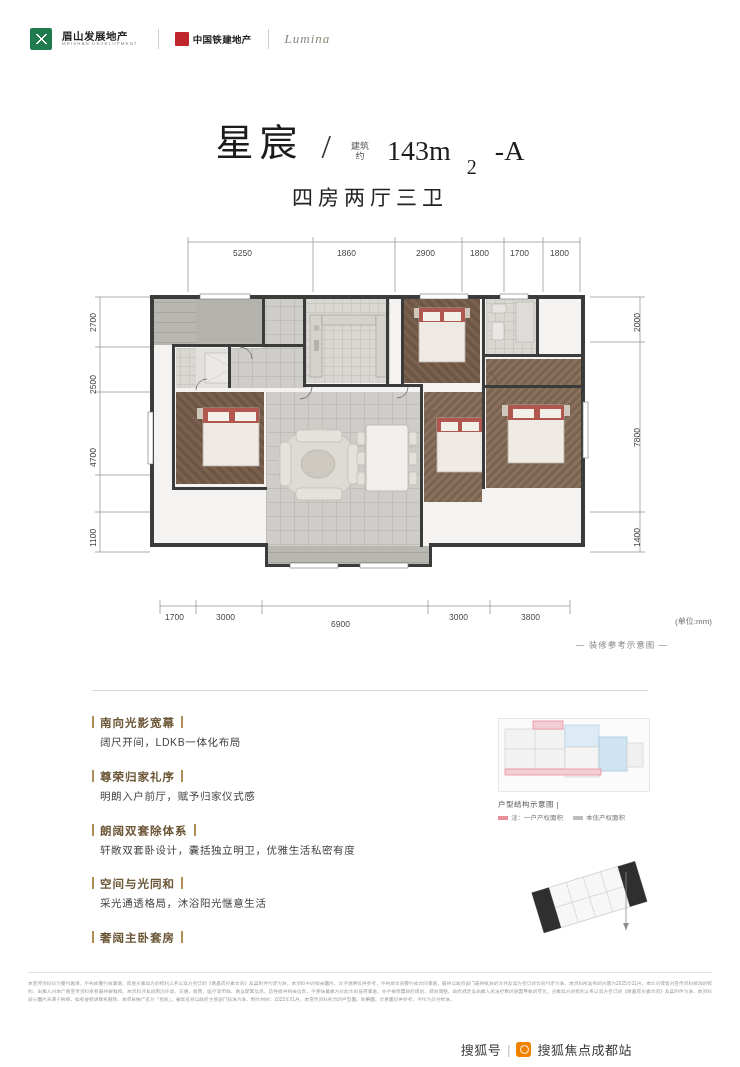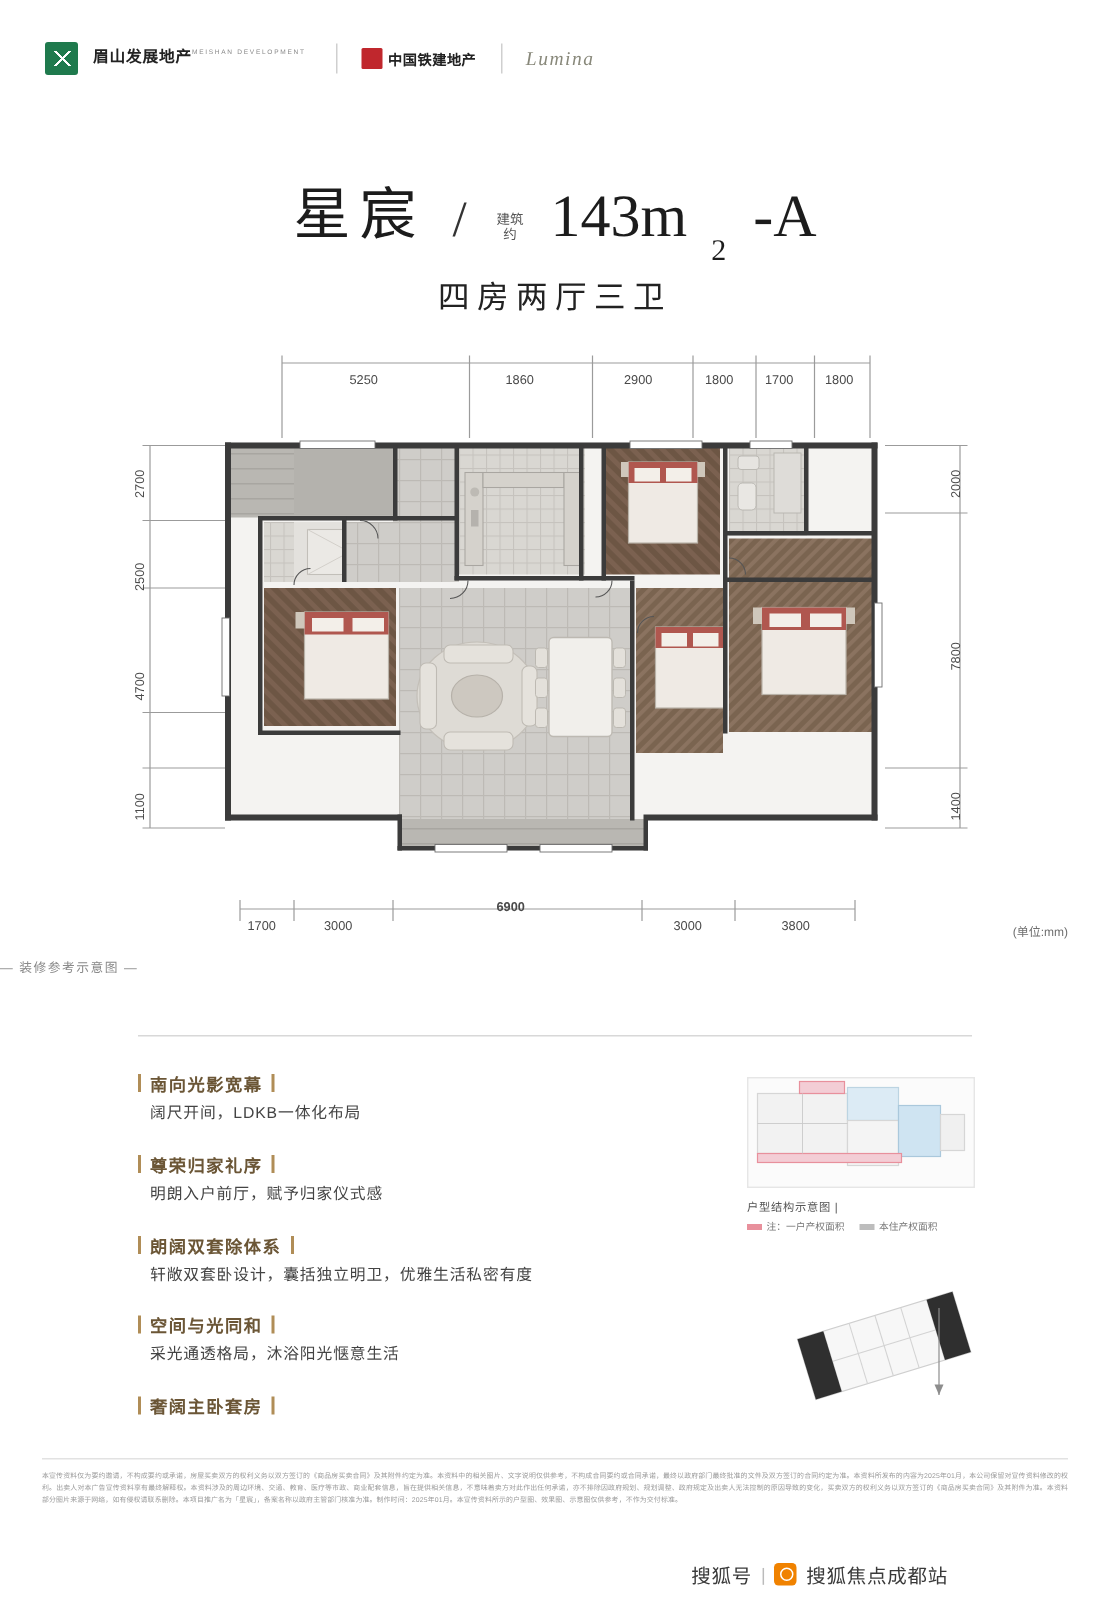--- a/index.html
+++ b/index.html
@@ -36,21 +36,21 @@
     content: "";
     position: absolute;
     left: 3px; top: 6px;
     width: 16px; height: 10px;
     background:
       linear-gradient(135deg, transparent 48%, #fff 48%, #fff 56%, transparent 56%),
       linear-gradient(45deg, transparent 48%, #fff 48%, #fff 56%, transparent 56%);
   }
   .logo-text {
     display: flex;
-    flex-direction: row;
+    flex-direction: column;
     line-height: 1.05;
   }
   .logo-text .cn {
     font-size: 10.5px;
     font-weight: bold;
     letter-spacing: .5px;
     color: #222;
   }
   .logo-text .en {
     font-size: 4.6px;
@@ -114,21 +114,21 @@
     font-size: 9px;
     letter-spacing: 0;
     color: #555;
     font-family: "Liberation Sans", sans-serif;
     margin: 0 2px 5px -2px;
     line-height: 1.1;
     display: inline-block;
     width: 18px;
     text-align: center;
   }
-  .title-main .area { font-size: 40px; letter-spacing: 0; text-align: right; }
+  .title-main .area { font-size: 28px; letter-spacing: 0; text-align: right; }
   .title-main .sup { font-size: 20px; vertical-align: super; line-height: 0; }
   .title-sub {
     margin-top: 14px;
     font-family: "Liberation Serif", "DejaVu Serif", serif;
     font-size: 21px;
     letter-spacing: 5px;
     color: #222;
   }
 
   
@@ -154,21 +154,21 @@
     right: 28px;
     top: 393px;
     font-size: 8px;
     color: #6f6f6f;
     margin-left: 16px;
   }
   .caption-note {
     position: absolute;
     left: 0; width: 668px;
     top: 416px;
-    text-align: left;
+    text-align: right;
     font-size: 8.5px;
     color: #8a8a8a;
     letter-spacing: 1px;
   }
 
   
   .sep-line {
     position: absolute;
     left: 92px;
     width: 556px;
@@ -548,21 +548,21 @@
   <div class="dim-label" style="left:88px; top:172px; transform:rotate(-90deg); transform-origin:left top;">2500</div>
   <div class="dim-label" style="left:88px; top:245px; transform:rotate(-90deg); transform-origin:left top;">4700</div>
   <div class="dim-label" style="left:88px; top:325px; transform:rotate(-90deg); transform-origin:left top;">1100</div>
 
   <div class="dim-label" style="left:632px; top:110px; transform:rotate(-90deg); transform-origin:left top;">2000</div>
   <div class="dim-label" style="left:632px; top:225px; transform:rotate(-90deg); transform-origin:left top;">7800</div>
   <div class="dim-label" style="left:632px; top:325px; transform:rotate(-90deg); transform-origin:left top;">1400</div>
 
   <div class="dim-label" style="left:165px; top:390px;">1700</div>
   <div class="dim-label" style="left:216px; top:390px;">3000</div>
-  <div class="dim-label" style="left:331px; top:377px;font-weight:bold;">6900</div>
+  <div class="dim-label" style="left:331px; top:397px;">6900</div>
   <div class="dim-label" style="left:449px; top:390px;">3000</div>
   <div class="dim-label" style="left:521px; top:390px;">3800</div>
 
   <div class="units-note">(单位:mm)</div>
   <div class="caption-note">— 装修参考示意图 —</div>
 </div>
 
 <div class="sep-line"></div>
 
 <div class="features">

